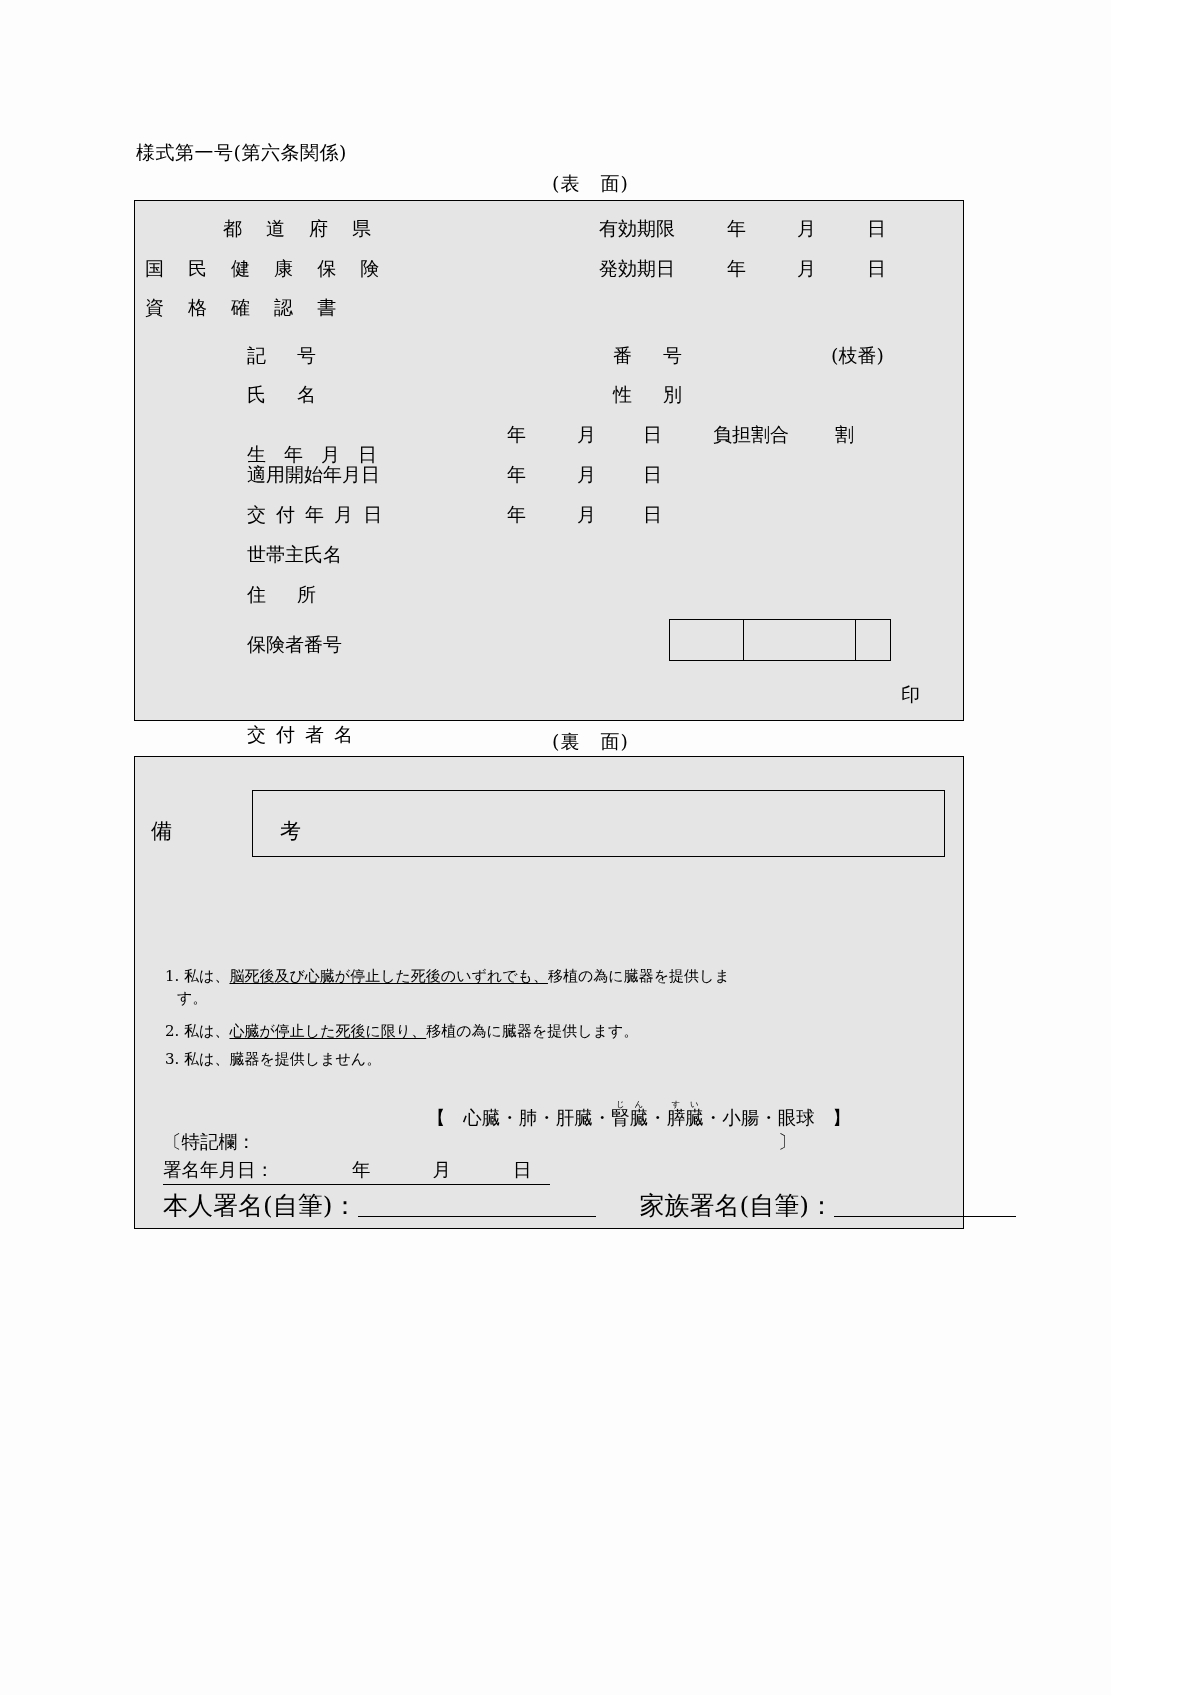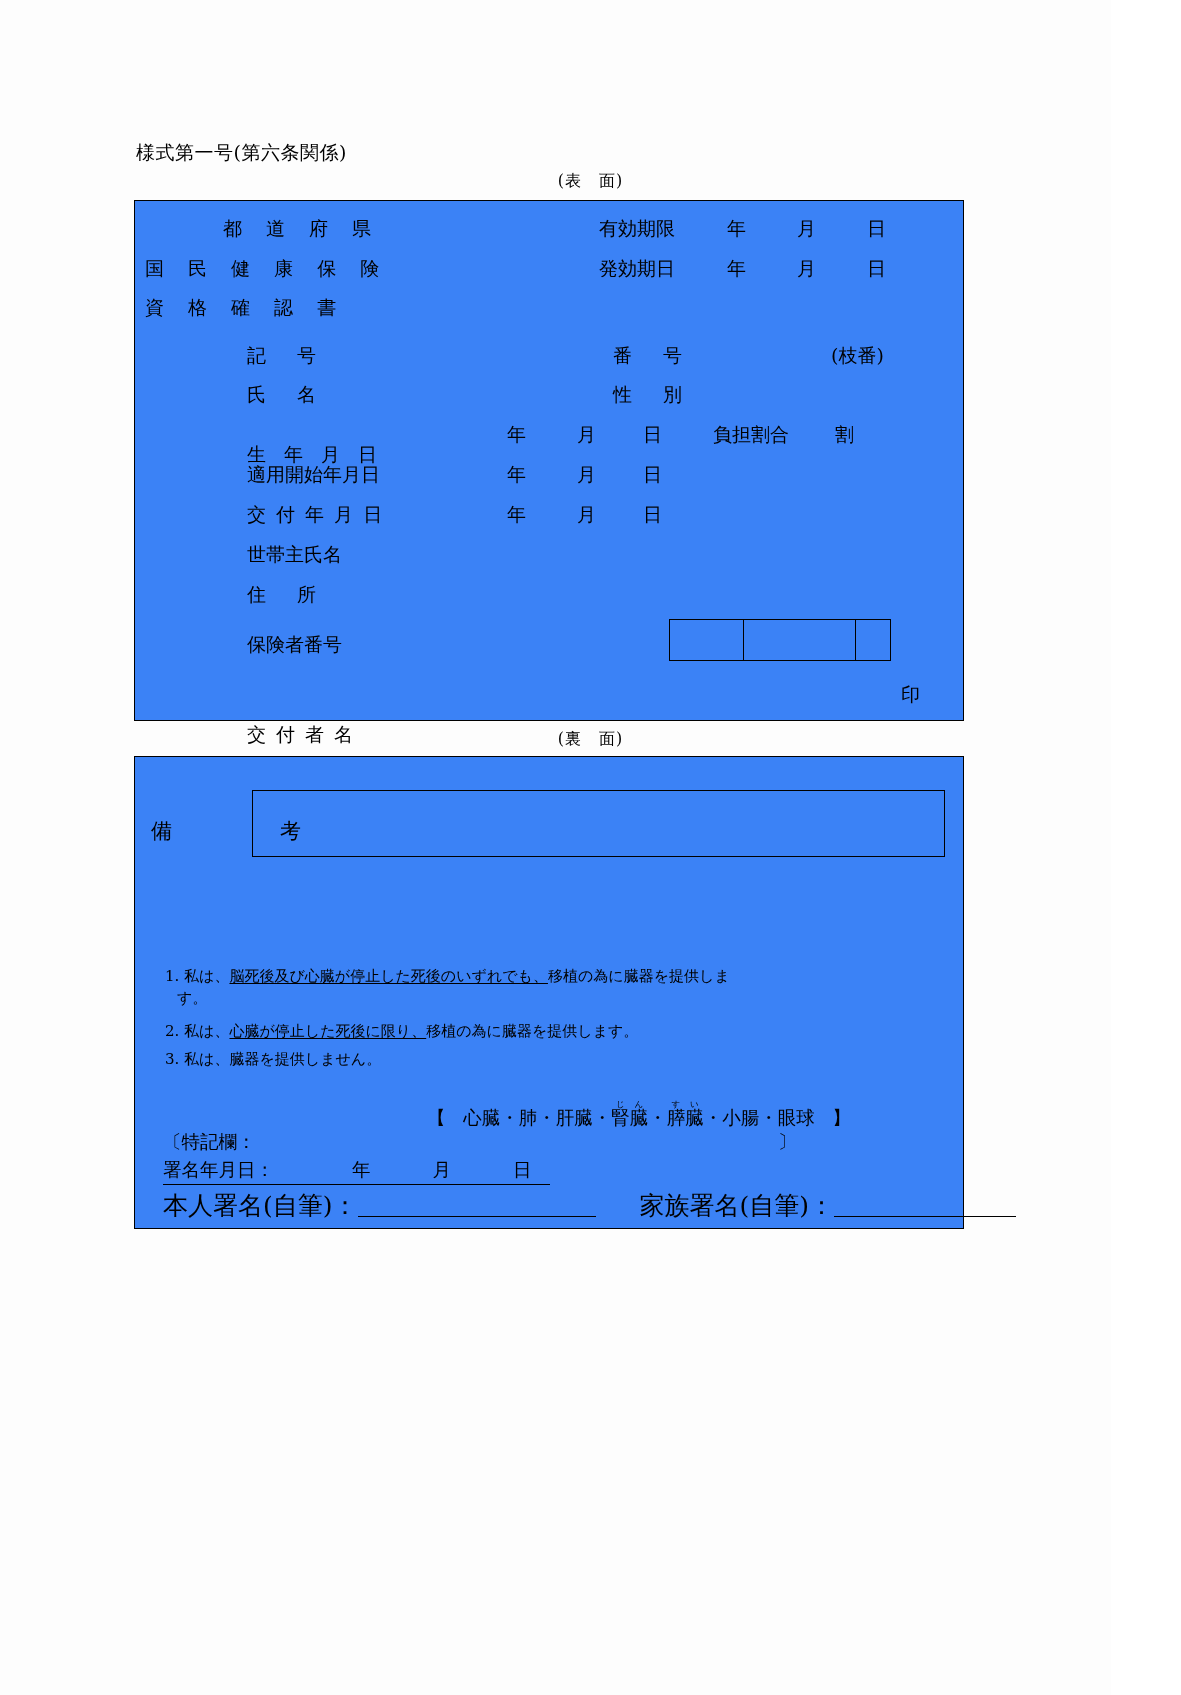--- a/index.html
+++ b/index.html
@@ -32,34 +32,34 @@
     letter-spacing: 0.5px;
     white-space: nowrap;
   }
 
   
   .side-caption {
     position: absolute;
     width: 1181px;
     left: 0;
     text-align: center;
-    font-size: 16px;
+    font-size: 19px;
     letter-spacing: 1px;
   }
   #caption-omote { top: 171px; }
   #caption-ura   { top: 729px; }
 
   
   .card {
     position: absolute;
     left: 134px;
     width: 830px;
     border: 1.6px solid #000;
     box-sizing: border-box;
-    background: #3b82f6;
+    background: #e5e5e5;
   }
   #front-card { top: 200px; height: 521px; }
   #back-card  { top: 756px; height: 473px; }
 
   
   .t {
     position: absolute;
     font-size: 19px;
     white-space: nowrap;
     line-height: 1;

